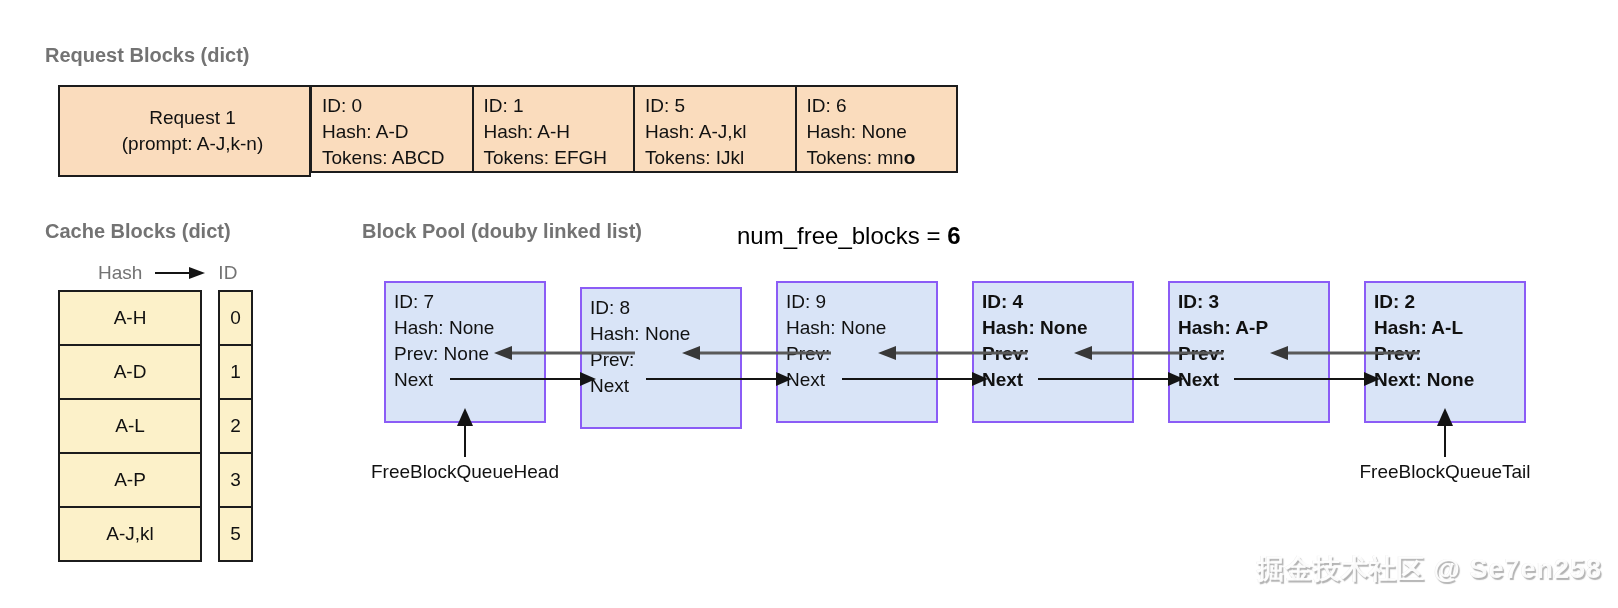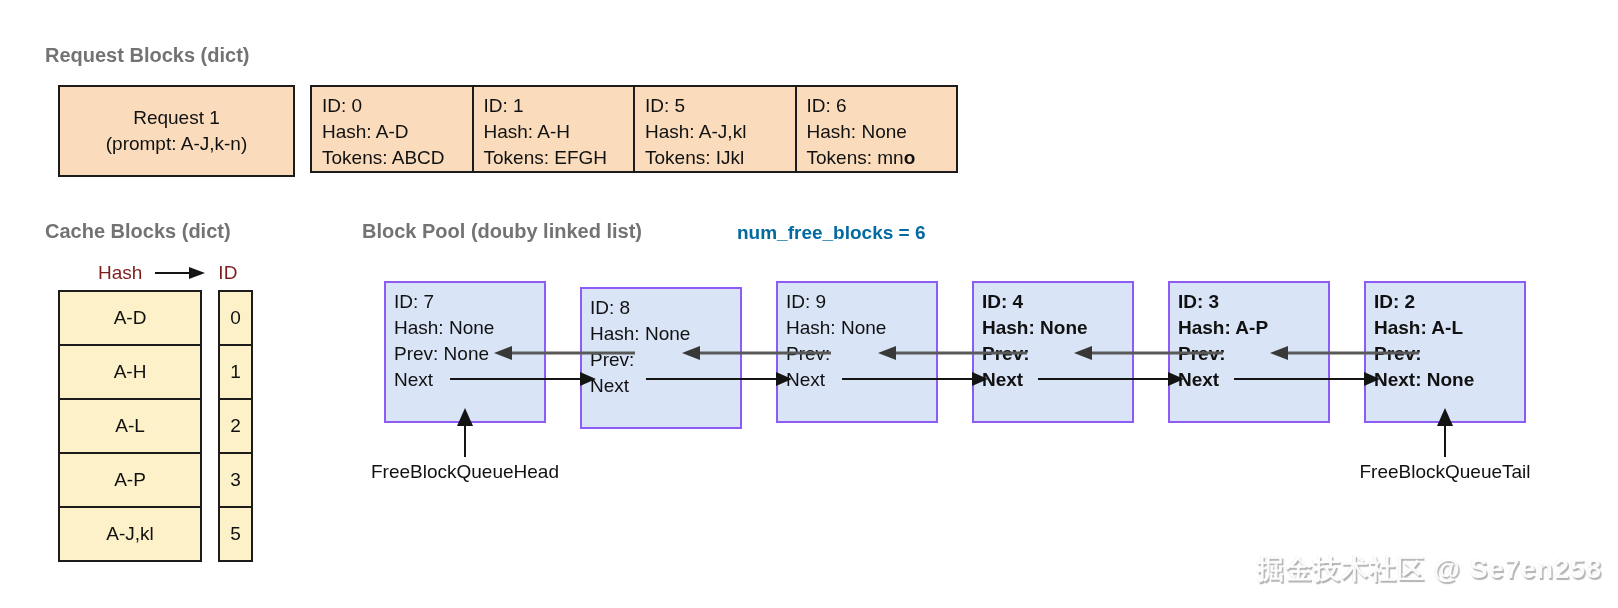--- a/index.html
+++ b/index.html
@@ -13,46 +13,46 @@
     background:#ffffff;
     overflow:hidden;
   }
   .title{
     position:absolute;
     font-size:20px;font-weight:bold;color:#737373;
     white-space:nowrap;
   }
   .free-note{
     position:absolute;
-    font-size:19px;color:#0369a1;white-space:nowrap;font-weight:bold;
+    font-size:24px;color:#000000;white-space:nowrap;
   }
   
   .request-card{
     position:absolute;left:58px;top:85px;width:233px;height:88px;
     background:#fadcbd;border:2px solid #1c1c1c;
     display:flex;flex-direction:column;align-items:center;justify-content:center;
-    font-size:19px;color:#111;line-height:26px;text-align:center;
+    font-size:19px;color:#111;line-height:26px;text-align:center;padding-left:16px;
   }
   .request-table{
     position:absolute;left:310px;top:85px;width:648px;height:88px;
     background:#fadcbd;border:2px solid #1c1c1c;
     display:flex;box-sizing:border-box;
   }
   .request-cell{
     flex:1;padding:6px 0 0 10px;
     font-size:19px;line-height:26px;color:#111;
     border-left:2px solid #1c1c1c;
     overflow:hidden;white-space:nowrap;
   }
   .request-cell:first-child{border-left:none;border-radius:11px;}
   
   .cache-header{
     position:absolute;left:98px;top:262px;
     display:flex;align-items:center;gap:13px;
-    font-size:19px;color:#7f1d1d;
+    font-size:19px;color:#737373;
   }
   .cache-col{
     position:absolute;display:flex;flex-direction:column;
   }
   .cache-col-hash{left:58px;top:290px;width:144px;}
   .cache-col-id{left:218px;top:290px;width:35px;}
   .cache-cell{
     height:56px;box-sizing:border-box;
     background:#fcf1c9;border:2px solid #1c1c1c;
     margin-top:-2px;
@@ -134,22 +134,22 @@
   <div class="cache-header">
     <span>Hash</span>
     <svg width="50" height="14" viewBox="0 0 50 14">
       <line x1="0" y1="7" x2="35" y2="7" stroke="#141414" stroke-width="2"></line>
       <polygon points="50,7 34,1 34,13" fill="#141414"></polygon>
     </svg>
     <span>ID</span>
   </div>
 
   <div class="cache-col cache-col-hash">
+    <div class="cache-cell">A-H</div>
     <div class="cache-cell">A-D</div>
-    <div class="cache-cell">A-H</div>
     <div class="cache-cell">A-L</div>
     <div class="cache-cell">A-P</div>
     <div class="cache-cell">A-J,kl</div>
   </div>
   <div class="cache-col cache-col-id">
     <div class="cache-cell">0</div>
     <div class="cache-cell">1</div>
     <div class="cache-cell">2</div>
     <div class="cache-cell">3</div>
     <div class="cache-cell">5</div>

